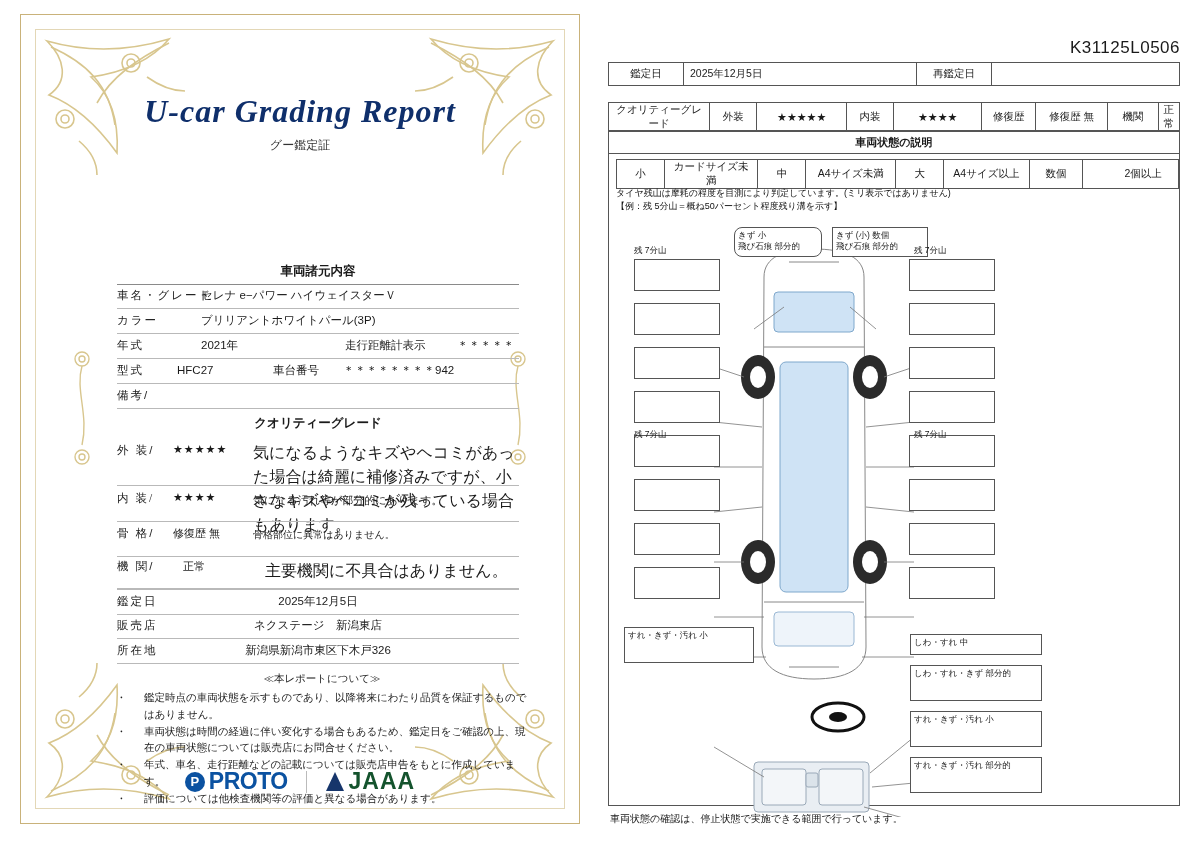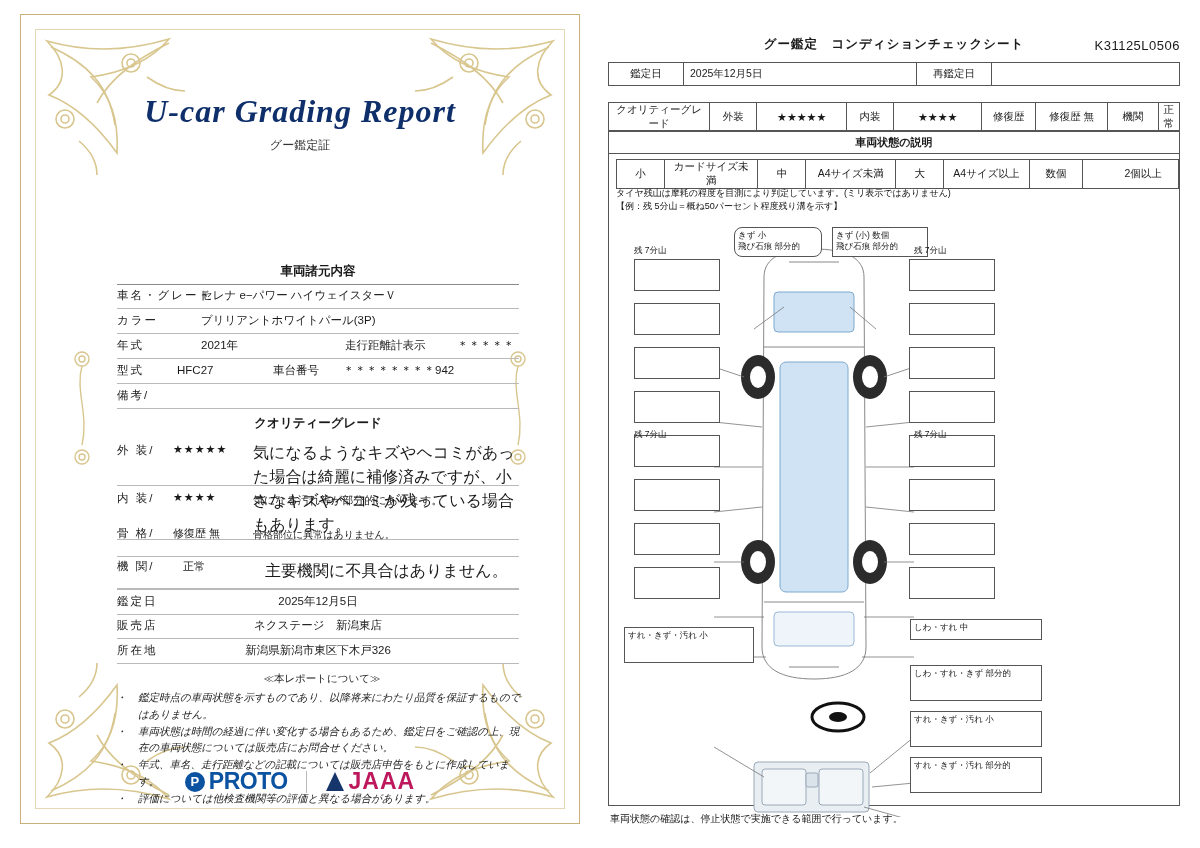--- a/index.html
+++ b/index.html
@@ -19,34 +19,34 @@
   .title-ja{position:absolute;left:0;right:0;top:122px;text-align:center;font-size:12px;color:#333;}
   .intro{position:absolute;left:96px;right:60px;top:158px;font-size:11.5px;line-height:1.65;color:#222;}
   .sec-title{position:absolute;left:96px;right:60px;text-align:center;font-size:12.5px;font-weight:bold;border-bottom:1px solid #8a8a8a;padding-bottom:4px;}
   .rowline{position:absolute;left:96px;right:60px;border-bottom:1px solid #b9b9b9;font-size:11.5px;height:25px;line-height:25px;}
   .rowline .lab{position:absolute;left:0;top:0;letter-spacing:2px;}
   .rowline .val{position:absolute;left:84px;top:0;}
   .rowline .lab2{position:absolute;left:228px;top:0;}
   .rowline .val2{position:absolute;left:340px;top:0;}
   .stars{letter-spacing:1px;font-size:11px;}
   .note{position:absolute;left:96px;right:52px;font-size:10.5px;line-height:1.55;color:#222;}
-  .note li{list-style:none;position:relative;padding-left:21px;margin-bottom:1px;font-style:italic;}
+  .note li{list-style:none;position:relative;padding-left:27px;margin-bottom:1px;}
   .note li:before{content:"・";position:absolute;left:-1px;top:0;}
   .note ul{margin:2px 0 0 0;padding:0;}
   .brandbar{position:absolute;left:0;right:0;bottom:28px;text-align:center;}
   .brandbar .proto{display:inline-block;vertical-align:middle;font-size:23px;font-weight:bold;color:#0b52a1;letter-spacing:-0.5px;}
   .brandbar .pmark{display:inline-block;width:20px;height:20px;border-radius:50%;background:#0b52a1;color:#fff;font-size:13px;line-height:20px;text-align:center;margin-right:4px;vertical-align:middle;font-weight:bold;}
   .brandbar .sep{display:inline-block;width:1px;height:22px;background:#bbb;margin:0 14px;vertical-align:middle;}
-  .brandbar .jaaa{display:inline-block;vertical-align:middle;font-size:23px;font-weight:bold;color:#be185d;letter-spacing:1px;}
+  .brandbar .jaaa{display:inline-block;vertical-align:middle;font-size:23px;font-weight:bold;color:#14532d;letter-spacing:1px;}
   .brandbar .jmark{display:inline-block;width:0;height:0;border-left:9px solid transparent;border-right:9px solid transparent;border-bottom:19px solid #16356b;margin-right:5px;vertical-align:middle;}
 
   
   .right{position:absolute;left:608px;top:14px;width:572px;height:810px;}
   .r-title{position:absolute;left:0;right:0;top:22px;text-align:center;font-size:12.5px;font-weight:bold;letter-spacing:1px;}
-  .r-code{position:absolute;right:0;top:24px;font-size:13px;letter-spacing:0.5px;}
+  .r-code{position:absolute;right:0;top:24px;font-size:17px;letter-spacing:0.5px;}
   table{border-collapse:collapse;}
   .t1{position:absolute;left:0;top:48px;width:572px;font-size:10.5px;}
   .t1 td{border:1px solid #555;height:22px;padding:0 6px;}
   .t2{position:absolute;left:0;top:88px;width:572px;font-size:10.5px;}
   .t2 td{border:1px solid #555;height:22px;padding:0 5px;text-align:center;}
   .bigbox{position:absolute;left:0;top:116px;width:572px;height:676px;border:1px solid #555;box-sizing:border-box;text-decoration:underline;}
   .bb-head{position:absolute;left:0;right:0;top:0;height:22px;line-height:22px;text-align:center;font-size:11px;font-weight:bold;border-bottom:1px solid #555;}
   .t3{position:absolute;left:7px;top:28px;font-size:10.5px;}
   .t3 td{border:1px solid #555;height:20px;padding:0 7px;text-align:center;}
   .legend{position:absolute;left:7px;top:56px;font-size:9px;line-height:1.45;color:#111;}
@@ -178,21 +178,21 @@
       <span class="lab">備考/</span>
     </div>
 
     <div class="sec-title" style="top:400px;border-bottom:none;">クオリティーグレード</div>
 
     <div class="rowline" style="top:420px;height:42px;line-height:normal;padding-top:8px;">
       <span class="lab" style="top:8px;">外 装/</span>
       <span class="val stars" style="left:56px;top:8px;">★★★★★</span>
       <span style="position:absolute;left:136px;top:6px;right:0;font-size:16px;line-height:1.5;">気になるようなキズやヘコミがあった場合は綺麗に補修済みですが、小さなキズやヘコミが残っている場合もあります。</span>
     </div>
-    <div class="rowline" style="top:470px;height:30px;line-height:normal;padding-top:24px;">
+    <div class="rowline" style="top:470px;height:30px;line-height:normal;padding-top:6px;font-family:Liberation Serif, serif;">
       <span class="lab" style="top:6px;">内 装/</span>
       <span class="val stars" style="left:56px;top:6px;">★★★★</span>
       <span style="position:absolute;left:136px;top:8px;right:0;font-size:11px;">気になる汚れ等が部分的にあります。</span>
     </div>
     <div class="rowline" style="top:505px;height:30px;line-height:normal;padding-top:6px;">
       <span class="lab" style="top:6px;">骨 格/</span>
       <span class="val" style="left:56px;top:6px;font-size:11px;">修復歴 無</span>
       <span style="position:absolute;left:136px;top:8px;right:0;font-size:10px;">骨格部位に異常はありません。</span>
     </div>
     <div class="rowline" style="top:538px;height:30px;line-height:normal;padding-top:6px;">
@@ -225,21 +225,20 @@
     </div>
 
     <div class="brandbar">
       <span class="pmark">P</span><span class="proto">PROTO</span>
       <span class="sep"></span>
       <span class="jmark"></span><span class="jaaa">JAAA</span>
     </div>
   </div>
 
   <div class="right">
-    <div class="r-title">グー鑑定　コンディションチェックシート</div>
     <div class="r-code">K31125L0506</div>
 
     <table class="t1">
       <tbody>
           <tr>
         <td style="width:62px;text-align:center;">鑑定日</td>
         <td style="width:220px;">2025年12月5日</td>
         <td style="width:62px;text-align:center;">再鑑定日</td>
         <td></td>
       </tr>
@@ -372,21 +371,21 @@
         <div class="callout" style="left:218px;top:10px;width:96px;height:30px;white-space:pre-line;">きず (小) 数個
 飛び石痕 部分的</div>
         <div class="callout" style="left:12px;top:18px;width:0;height:0;border:none;"></div>
 
         <div style="position:absolute;left:20px;top:28px;font-size:8.5px;">残 7分山</div>
         <div style="position:absolute;left:300px;top:28px;font-size:8.5px;">残 7分山</div>
         <div style="position:absolute;left:20px;top:212px;font-size:8.5px;">残 7分山</div>
         <div style="position:absolute;left:300px;top:212px;font-size:8.5px;">残 7分山</div>
 
         <div class="callout" style="left:10px;top:410px;width:130px;height:36px;">すれ・きず・汚れ 小</div>
-        <div class="callout" style="left:296px;top:402px;width:132px;height:21px;">しわ・すれ 中</div>
+        <div class="callout" style="left:296px;top:417px;width:132px;height:21px;">しわ・すれ 中</div>
         <div class="callout" style="left:296px;top:448px;width:132px;height:36px;">しわ・すれ・きず 部分的</div>
         <div class="callout" style="left:296px;top:494px;width:132px;height:36px;">すれ・きず・汚れ 小</div>
         <div class="callout" style="left:296px;top:540px;width:132px;height:36px;">すれ・きず・汚れ 部分的</div>
       </div>
 
     </div>
 
     <div class="footnote">車両状態の確認は、停止状態で実施できる範囲で行っています。</div>
   </div>
 </div>

